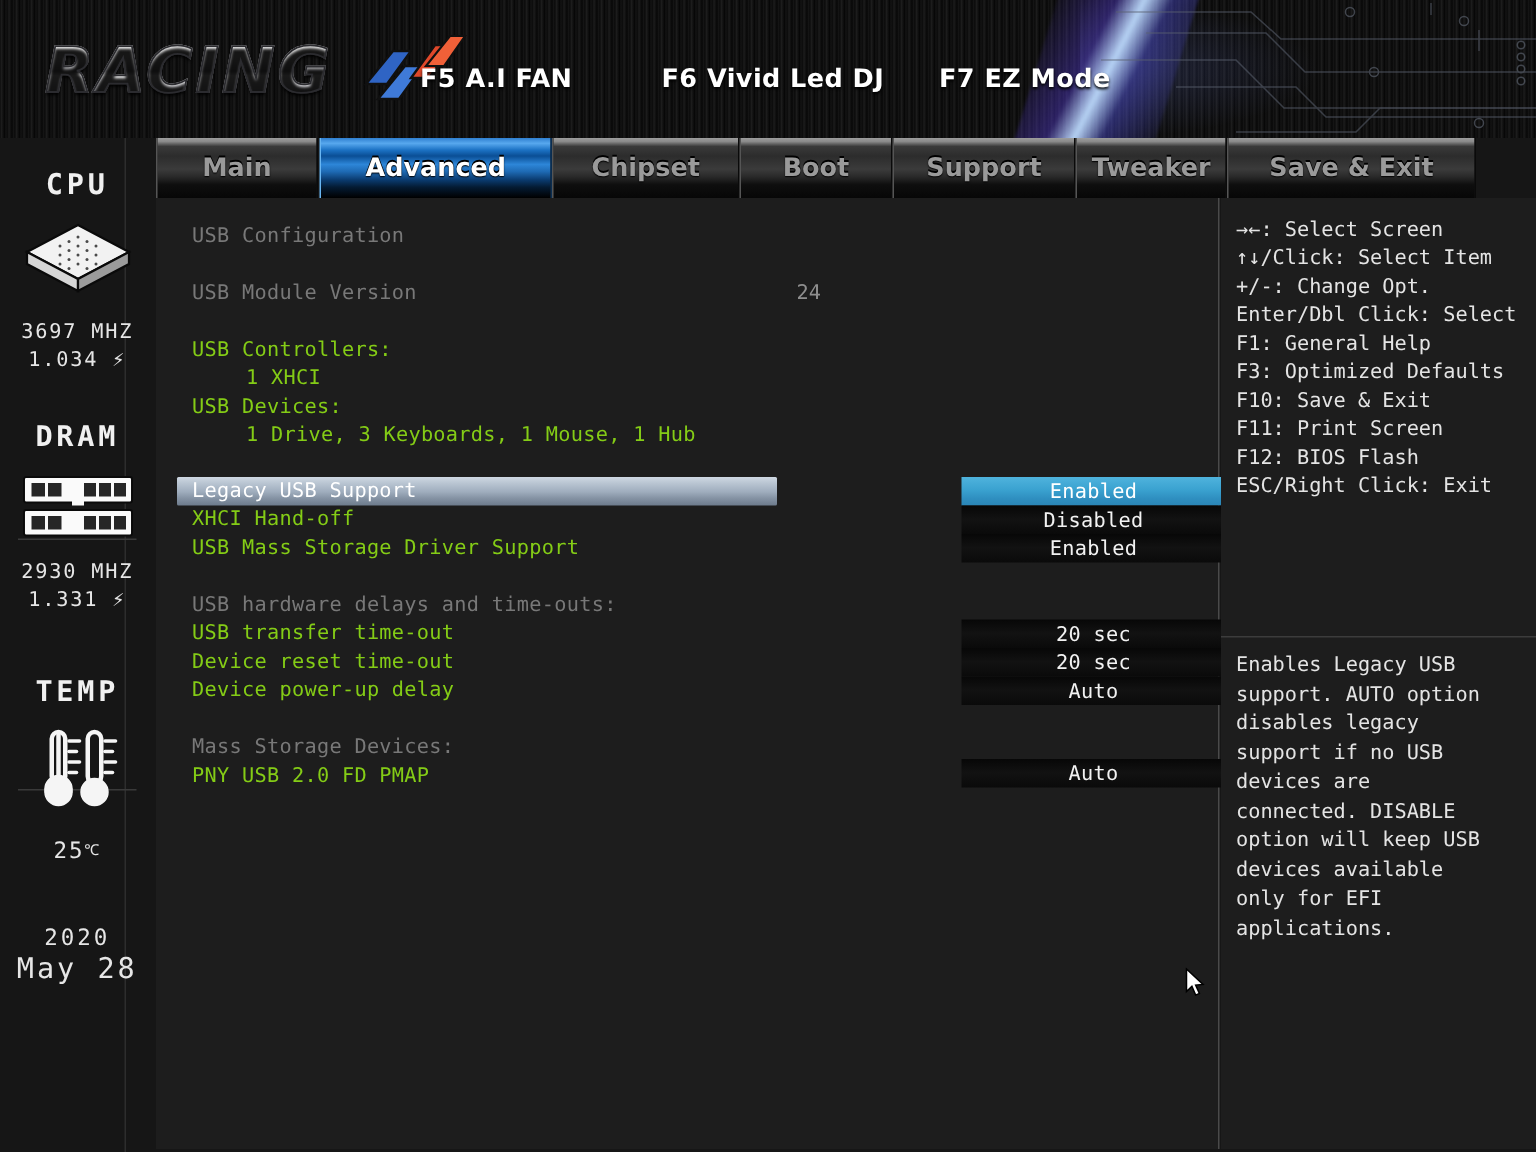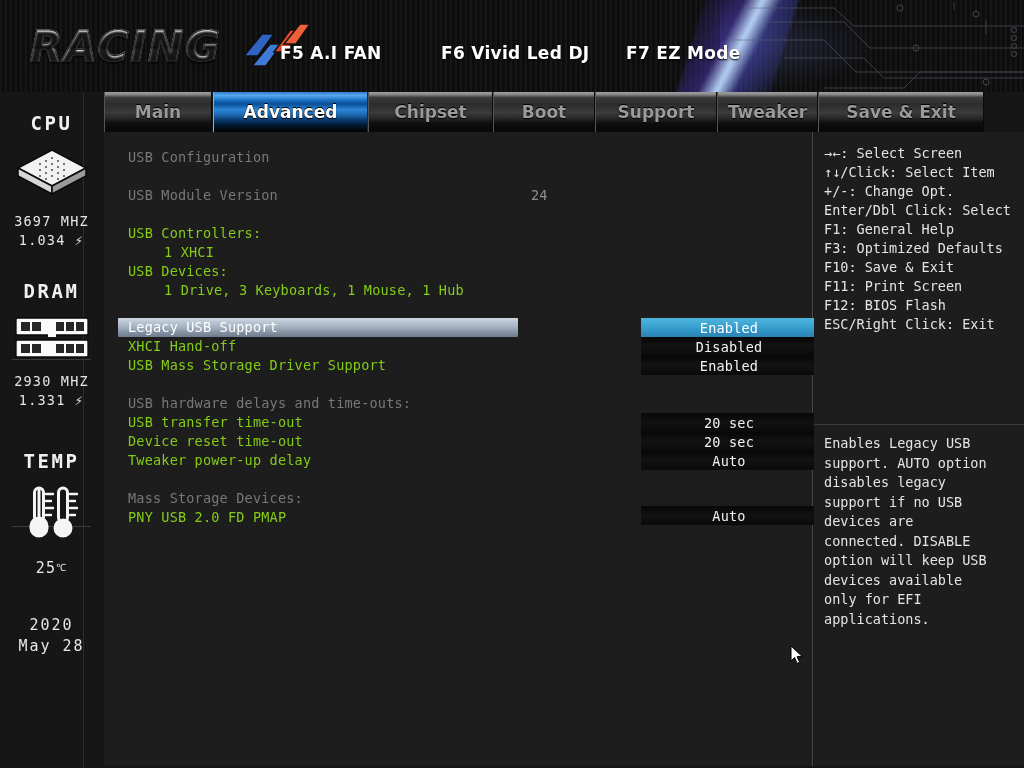--- a/index.html
+++ b/index.html
@@ -299,21 +299,21 @@
             <path d="M53 33 h5"></path>
         </g>
       </svg>
       <div class="sb-val" style="margin-top:10px;font-size:15px">
         <span>25</span><span style="font-size:10px;vertical-align:2px">℃</span>
       </div>
     </div>
 
     <div class="sb-sec" style="top:524px">
       <div class="sb-val" style="font-size:15px;letter-spacing:2px">2020</div>
-      <div class="sb-val" style="font-size:15px;letter-spacing:2px;margin-top:2px">May 28</div>
+      <div class="sb-val" style="font-size:19px;letter-spacing:2px;margin-top:2px">May 28</div>
     </div>
 
   </div>
 
   <div id="main">
 
     <div class="mrow" style="top:16px">
       <div class="mlabel dim">USB Configuration</div>
     </div>
 
@@ -355,21 +355,21 @@
 
     <div class="mrow" style="top:281px">
       <div class="mlabel normal">USB transfer time-out</div>
       <div class="optbox">20 sec</div>
     </div>
     <div class="mrow" style="top:300px">
       <div class="mlabel normal">Device reset time-out</div>
       <div class="optbox">20 sec</div>
     </div>
     <div class="mrow" style="top:319px">
-      <div class="mlabel normal">Tweaker power-up delay</div>
+      <div class="mlabel normal">Device power-up delay</div>
       <div class="optbox">Auto</div>
     </div>
 
     <div class="mrow" style="top:357px">
       <div class="mlabel dim">Mass Storage Devices:</div>
     </div>
     <div class="mrow" style="top:376px">
       <div class="mlabel normal">PNY USB 2.0 FD PMAP</div>
       <div class="optbox" style="top:-2px">Auto</div>
     </div>

